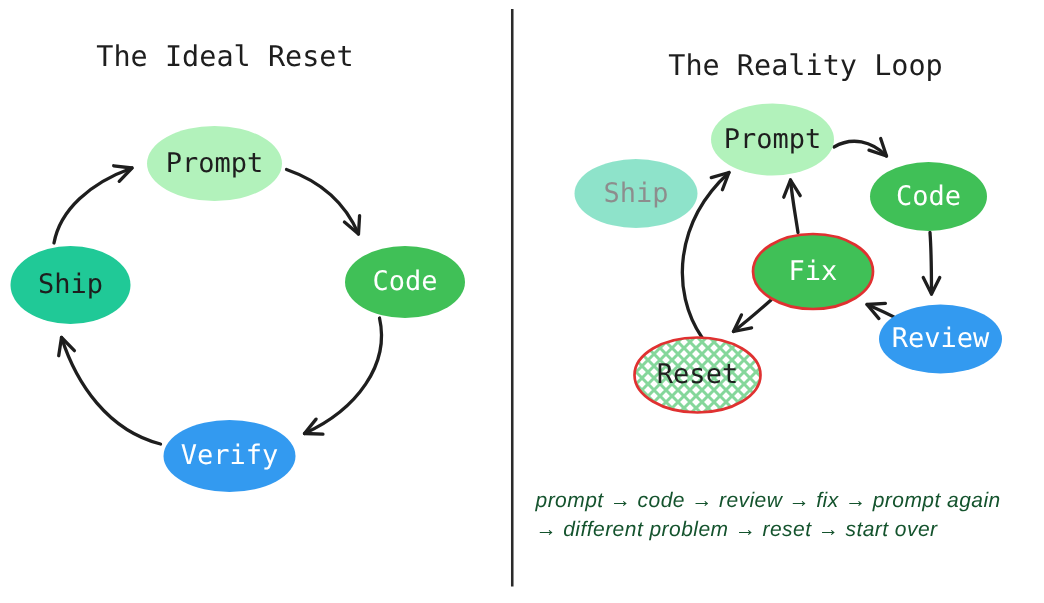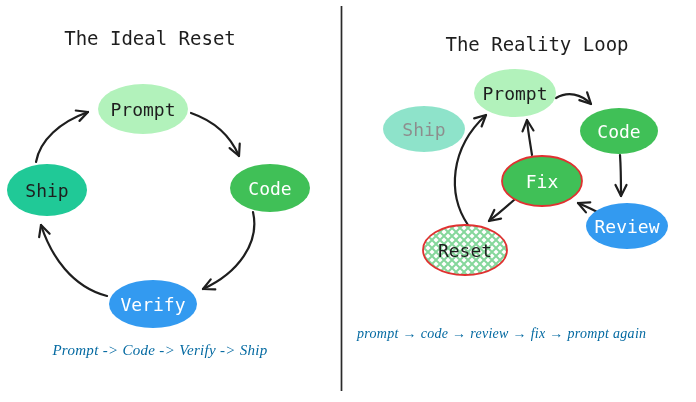--- a/index.html
+++ b/index.html
@@ -1,22 +1,22 @@
 <!DOCTYPE html>
 <html style="--light_green: #b2f2bb; --green: #40c057; --teal: #20c997; --blue: #339af0; --red: #e03131; --ink: #1e1e1e;"><head>
 <meta charset="utf-8">
 <style>
   html,body{margin:0;padding:0;background:#fff;}
   .canvas{position:relative;width:696px;height:402px;background:#ffffff;overflow:hidden;
           font-family:"DejaVu Sans Mono", monospace;color:var(--ink,#1e1e1e);}
   .abs{position:absolute;}
   svg{position:absolute;inset:0;}
   .panel-title{font-size:19px;font-weight:500;white-space:nowrap;transform:translateX(-50%);}
-  .caption{font-family:Liberation Serif, serif;font-style:italic;font-weight:500;
-           color:#0369a1;white-space:nowrap;letter-spacing:0.3px;}
+  .caption{font-family:Liberation Sans, sans-serif;font-style:italic;font-weight:500;
+           color:#14532d;white-space:nowrap;letter-spacing:0.3px;}
   .caption-left{font-size:15px;transform:translateX(-50%);}
   .caption-right{font-size:14px;line-height:19px;}
   text.node-label{font-family:"DejaVu Sans Mono", monospace;font-size:18px;font-weight:500;}
   .lbl-dark{fill:#1e1e1e;}
   .lbl-light{fill:#ffffff;}
   path.edge{fill:none;stroke:var(--ink,#1e1e1e);stroke-width:2.2;stroke-linecap:round;}
 </style>
 </head>
 <body>
 
@@ -90,19 +90,19 @@
       <g>
         <ellipse cx="465" cy="250" rx="42" ry="25" fill="url(#crosshatch)" stroke="var(--red)" stroke-width="1.8"></ellipse>
         <text class="node-label lbl-dark" x="465" y="250" text-anchor="middle" dominant-baseline="central">Reset</text>
       </g>
     </g>
   </svg>
 
   <div class="abs panel-title" style="left:150px;top:27px;">The Ideal Reset</div>
   <div class="abs panel-title" style="left:497px;top:33px;margin-left:40px;">The Reality Loop</div>
 
-  <div class="abs caption caption-left" style="left:160px;top:342px;">Prompt -&gt; Code -&gt; Verify -&gt; Ship</div>
 
   <div class="abs caption caption-right" style="left:357px;top:324px;">
     <div>prompt → code → review → fix → prompt again</div>
+    <div>→ different problem → reset → start over</div>
   </div>
 
 </div>
 
 </body></html>

